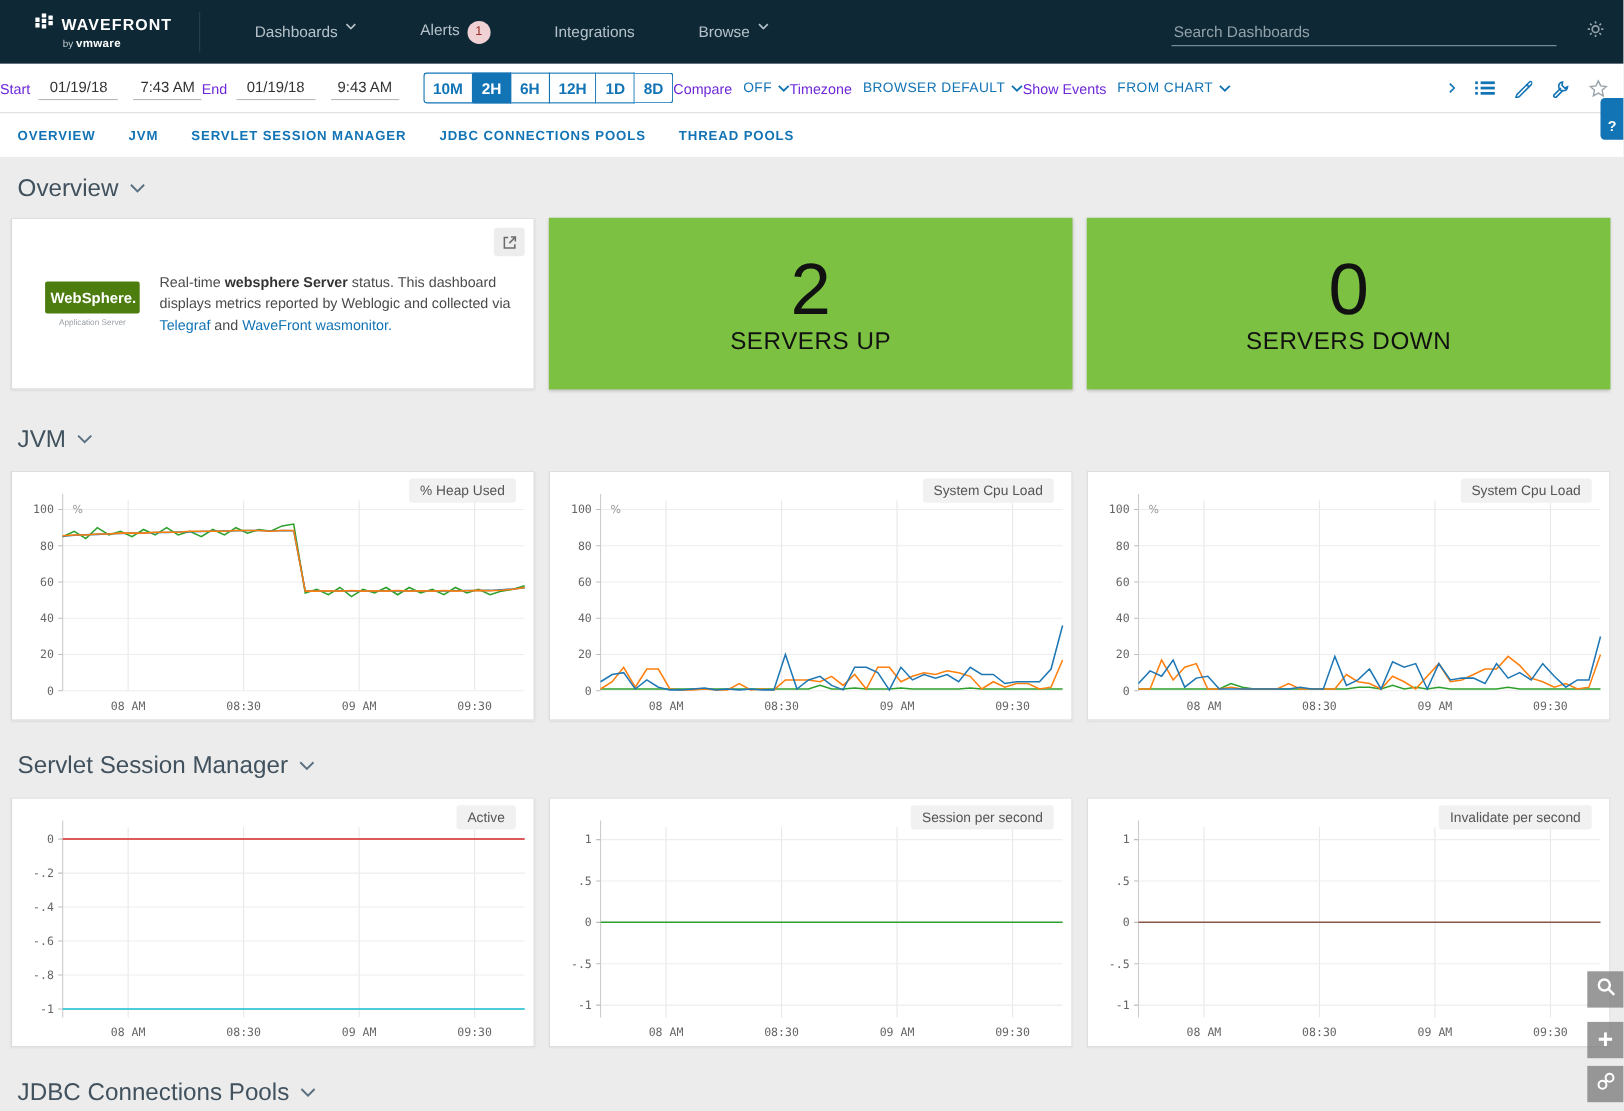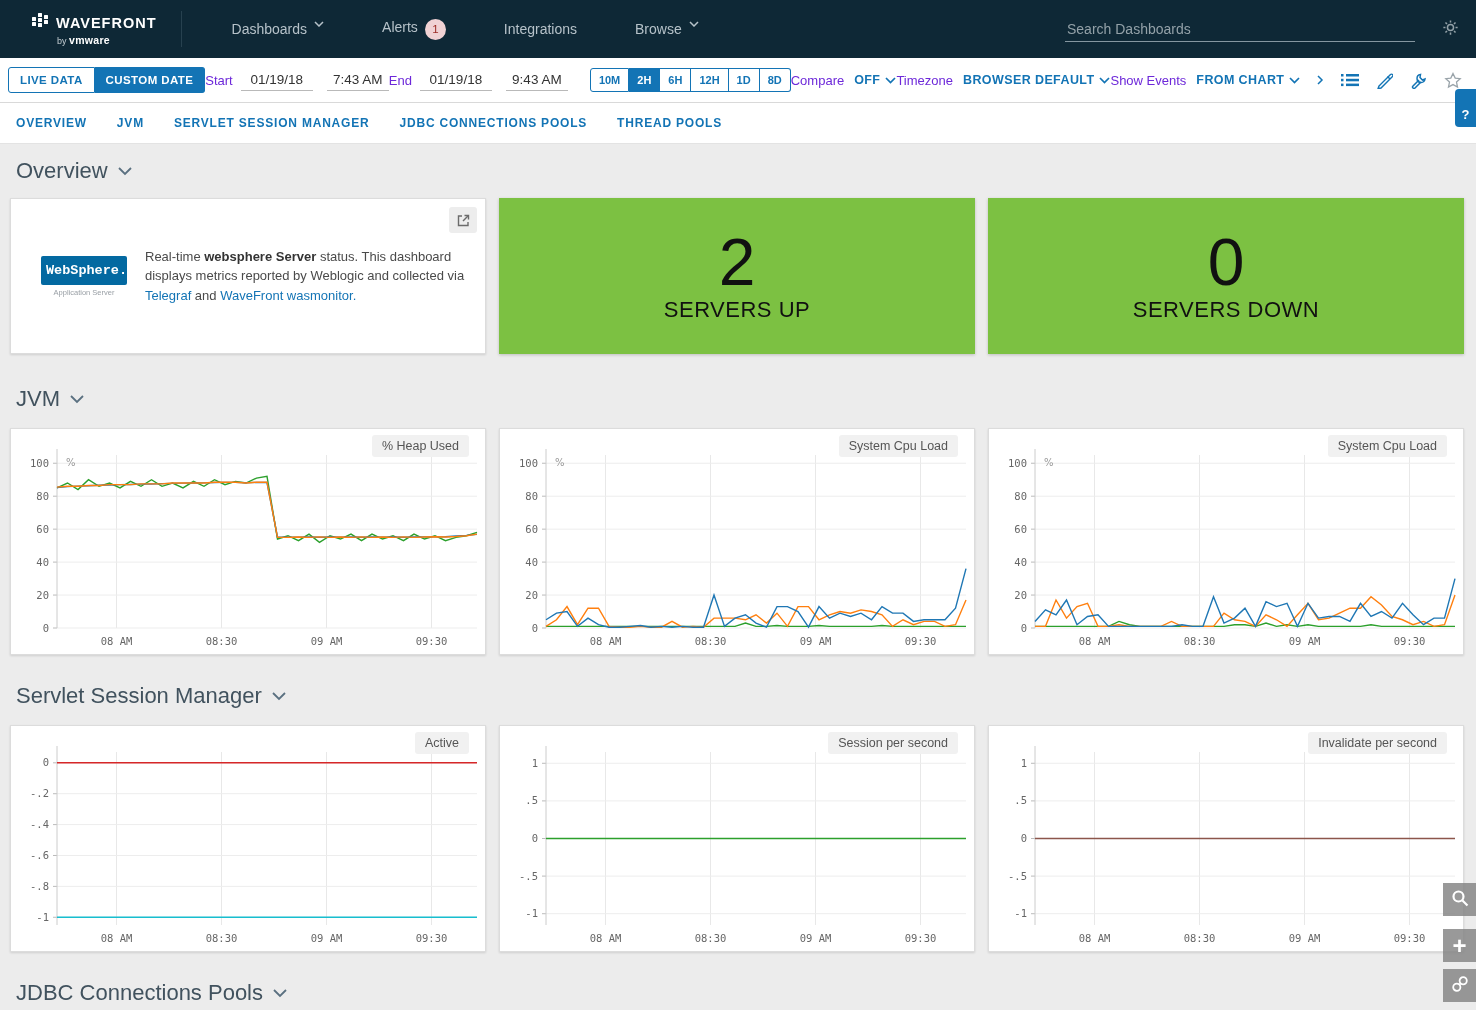--- a/index.html
+++ b/index.html
@@ -25,45 +25,45 @@
   .seg { display:flex; margin-left:8px; }
   .seg button { font-family:"Liberation Sans",sans-serif; font-size:11.5px; font-weight:bold; letter-spacing:.4px; padding:6px 11px; border:1px solid #1374b5; background:#fff; color:#1374b5; cursor:pointer; }
   .seg button.on { background:#1374b5; color:#fff; }
   .seg button:first-child { border-radius:3px 0 0 3px; }
   .seg button:last-child { border-radius:0 3px 3px 0; border-left:none; }
   .tb-label { color:#6d28d9; }
   .tb-field { border:none; border-bottom:1px solid #b9b9b9; text-align:center; color:#333; font-size:13.5px; padding:3px 2px; outline:none; font-family:"Liberation Sans",sans-serif; }
   .tb-date { width:72px; margin-left:8px; }
   .tb-time { width:62px; margin-left:14px; }
   .range-group { display:flex; margin-left:22px; }
-  .range-group button { font-family:"Liberation Sans",sans-serif; font-size:11px; font-weight:bold; padding:5px 8px; border:1px solid #1374b5; border-left:none; background:#fff; color:#1374b5; cursor:pointer; min-width:30px; }
+  .range-group button { font-family:"Liberation Sans",sans-serif; font-size:14px; font-weight:bold; padding:5px 8px; border:1px solid #1374b5; border-left:none; background:#fff; color:#1374b5; cursor:pointer; min-width:30px; }
   .range-group button:first-child { border-left:1px solid #1374b5; border-radius:3px 0 0 3px; }
   .range-group button:last-child { border-radius:0 3px 3px 0; }
   .range-group button.on { background:#1374b5; color:#fff; }
-  .dd { color:#1374b5; font-weight:bold; font-size:12.5px; letter-spacing:.4px; margin-left:10px; display:flex; align-items:center; gap:5px; cursor:pointer; }
+  .dd { color:#1374b5; font-weight:normal; font-size:12.5px; letter-spacing:.4px; margin-left:10px; display:flex; align-items:center; gap:5px; cursor:pointer; }
   .tb-icons { margin-left:auto; display:flex; align-items:center; gap:17px; margin-right:14px; }
   .tb-icons span { cursor:pointer; display:flex; }
 
   
   .tabsbar { height:41px; background:#fff; border-bottom:1px solid #e3e3e3; display:flex; align-items:center; gap:30px; padding-left:16px; }
   .tabsbar span { color:#1374b5; font-size:12px; font-weight:bold; letter-spacing:.8px; cursor:pointer; }
 
   
   .section-head { color:#41525e; font-size:22px; display:flex; align-items:center; gap:10px; margin-left:16px; cursor:pointer; }
   .sh-ov { margin-top:14px; margin-bottom:14px; }
   .sh-jvm { margin-top:32px; margin-bottom:16px; }
   .sh-ssm { margin-top:28px; margin-bottom:16px; }
   .sh-jdbc { margin-top:28px; }
   .row { display:grid; grid-template-columns:1fr 1fr 1fr; gap:13px; margin:0 12px 0 10px; }
   .card { background:#fff; border:1px solid #dcdcdc; box-shadow:0 1px 2px rgba(0,0,0,.12); position:relative; }
 
   
   .ov-card { height:156px; display:flex; align-items:center; padding:0 20px 0 30px; }
   .ws-logo { width:86px; text-align:center; flex-shrink:0; }
-  .ws-box { background:#0369a1; color:#fff; font-weight:bold; font-size:13.5px; padding:7px 5px; border-radius:2px;font-family:Liberation Mono, monospace; }
+  .ws-box { background:#4d7c0f; color:#fff; font-weight:bold; font-size:13.5px; padding:7px 5px; border-radius:2px; }
   .ws-sub { color:#9aa0a6; font-size:7.5px; margin-top:3px; }
   .ov-desc { font-size:13px; color:#4a4a4a; line-height:1.5; margin-left:18px; }
   .ov-desc b { color:#333;text-align:right; }
   .ov-desc .lnk { color:#1374b5; cursor:pointer; }
   .open-btn { position:absolute; top:8px; right:8px; width:28px; height:26px; background:#ededed; border-radius:3px; display:flex; align-items:center; justify-content:center; cursor:pointer; }
 
   
   .tile { height:156px; background:#7cc142; display:flex; flex-direction:column; align-items:center; justify-content:center; cursor:pointer; box-shadow:0 1px 3px rgba(0,0,0,.2); }
   .tile-num { font-size:66px; color:#111; line-height:1; }
   .tile-label { font-size:22px; color:#111; letter-spacing:.5px; margin-top:2px; }
@@ -139,24 +139,20 @@
     <svg width="19" height="19" viewBox="0 0 20 20">
         <g stroke="#93a1a8" stroke-width="1.6" fill="none">
           <circle cx="10" cy="10" r="3.2"></circle>
           <path d="M10 2.5v2.2M10 15.3v2.2M2.5 10h2.2M15.3 10h2.2M4.7 4.7l1.6 1.6M13.7 13.7l1.6 1.6M15.3 4.7l-1.6 1.6M6.3 13.7l-1.6 1.6"></path>
         </g>
       </svg>
   </span>
 </header>
 
 <div class="toolbar">
-  <div class="seg">
-    <button>LIVE DATA</button>
-    <button class="on">CUSTOM DATE</button>
-  </div>
   <span class="tb-label">Start</span>
   <input class="tb-field tb-date" value="01/19/18" style="">
   <input class="tb-field tb-time" value="7:43 AM" style="">
   <span class="tb-label">End</span>
   <input class="tb-field tb-date" value="01/19/18" style="">
   <input class="tb-field tb-time" value="9:43 AM" style="">
   <div class="range-group">
     <button>10M</button>
     <button class="on">2H</button>
     <button>6H</button>

